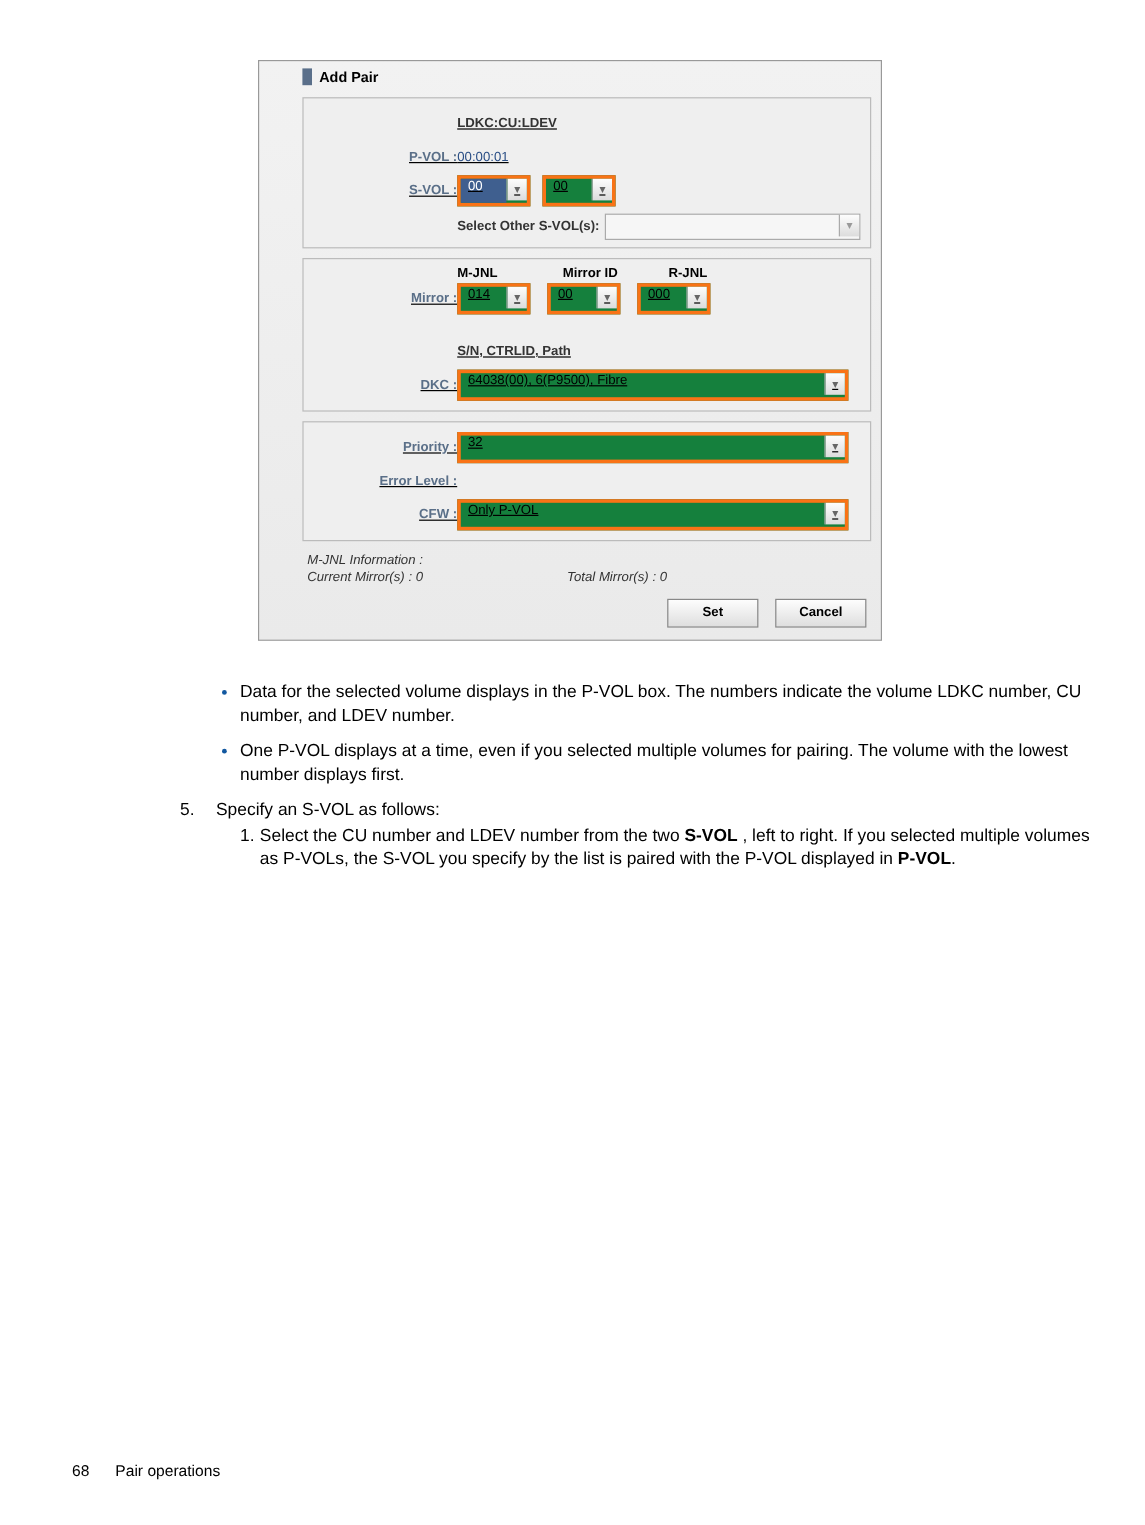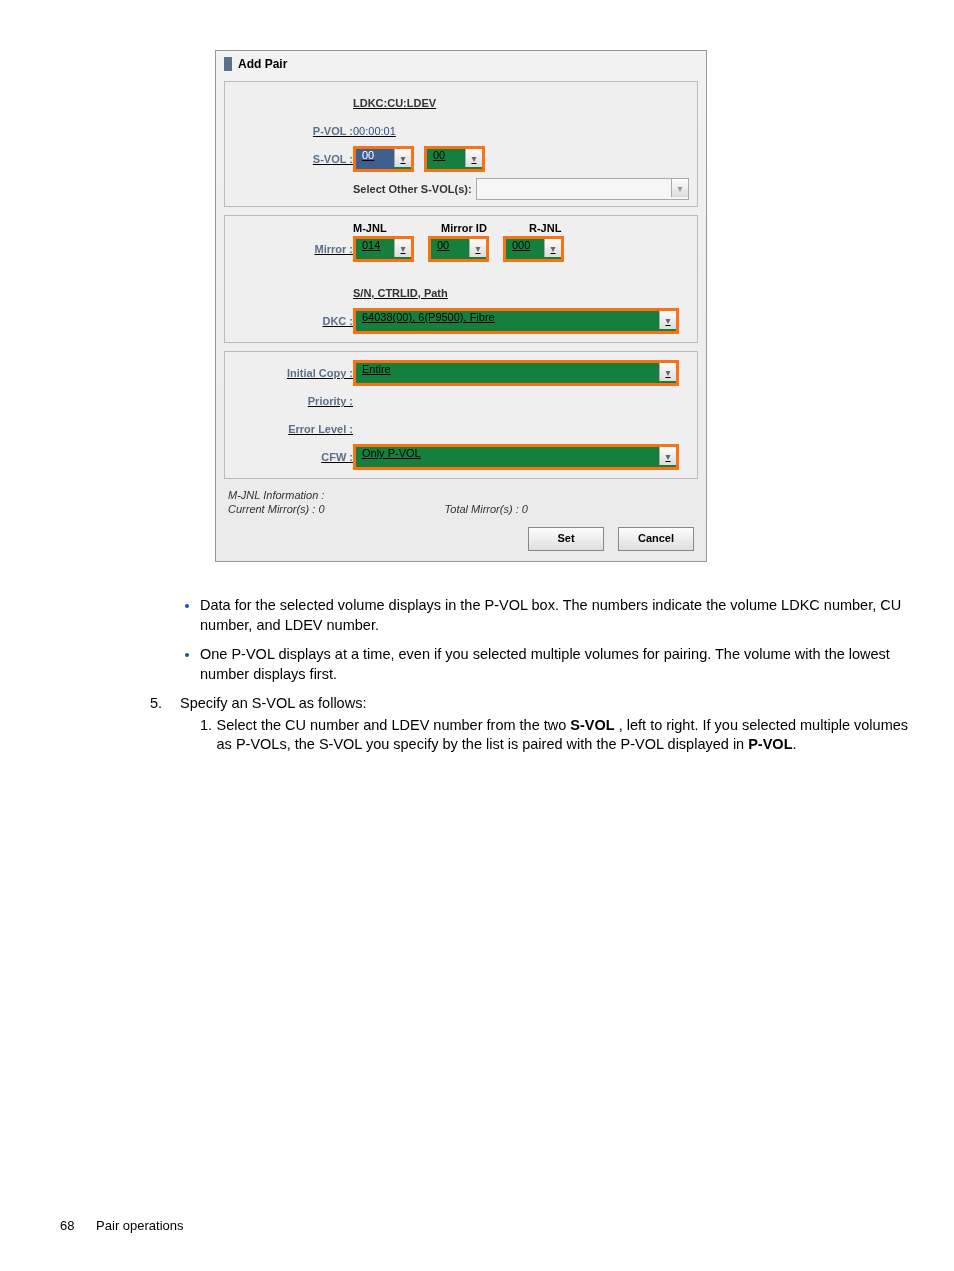--- a/index.html
+++ b/index.html
@@ -12,20 +12,21 @@
     box-sizing: border-box;
     width: 954px;
     height: 1271px;
     position: relative;
   }
   .dialog {
     width: 490px;
     margin-left: 155px;
     border: 1px solid #999;
     background: linear-gradient(#f2f2f2,#eaeaea);
+    padding-left: 28px;
   }
   .dialog-titlebar {
     display: flex;
     align-items: center;
     padding: 6px 8px;
     font-weight: bold;
   }
   .title-marker {
     width: 8px;
     height: 14px;
@@ -230,28 +231,25 @@
       <span class="lbl">DKC :</span>
       <span class="combo wide">
         <span class="val">64038(00), 6(P9500), Fibre</span>
         <span class="arrow tri"></span>
       </span>
     </div>
   </div>
 
   <div class="section">
     <div class="row">
-      <span class="lbl">Initial Copy :</span>
+      <span class="lbl">Priority :</span>
       <span class="combo wide">
-        <span class="val">Entire</span>
-        <span class="arrow tri"></span>
-      </span>
-    </div>
-    <div class="row">
-      <span class="lbl">Priority :</span>
+        <span class="val">32</span>
+        <span class="arrow tri"></span>
+      </span>
     </div>
     <div class="row">
       <span class="lbl">Error Level :</span>
     </div>
     <div class="row">
       <span class="lbl">CFW :</span>
       <span class="combo wide">
         <span class="val">Only P-VOL</span>
         <span class="arrow tri"></span>
       </span>

